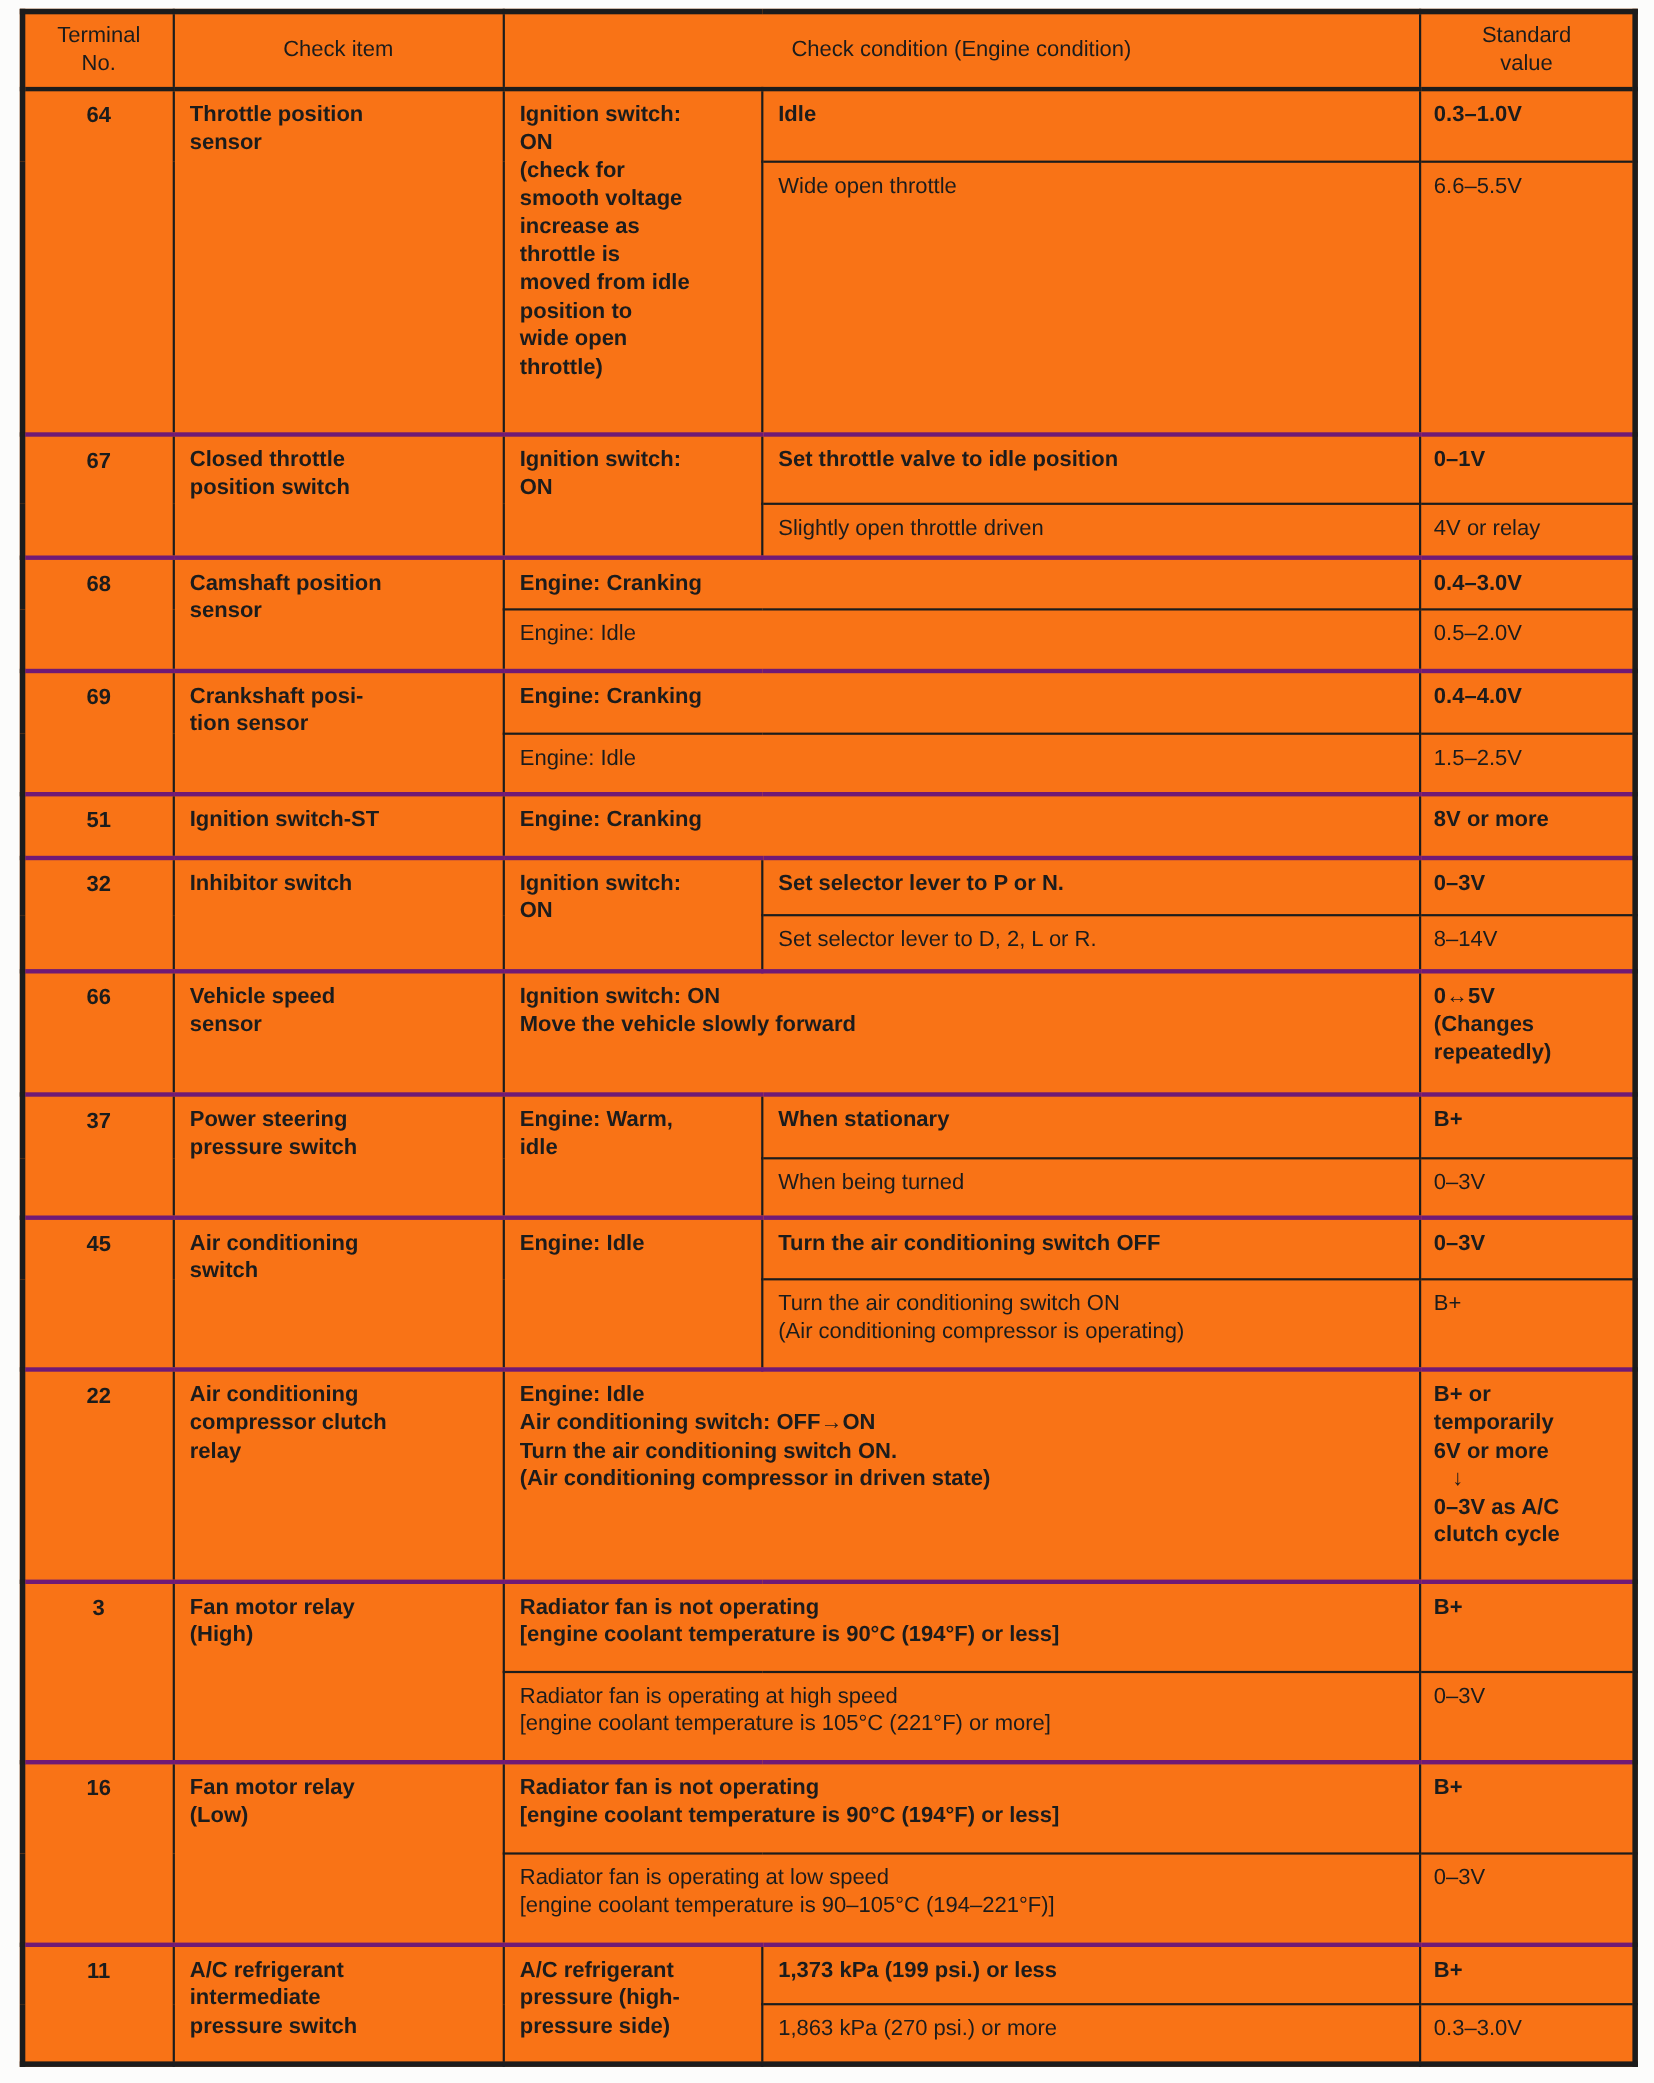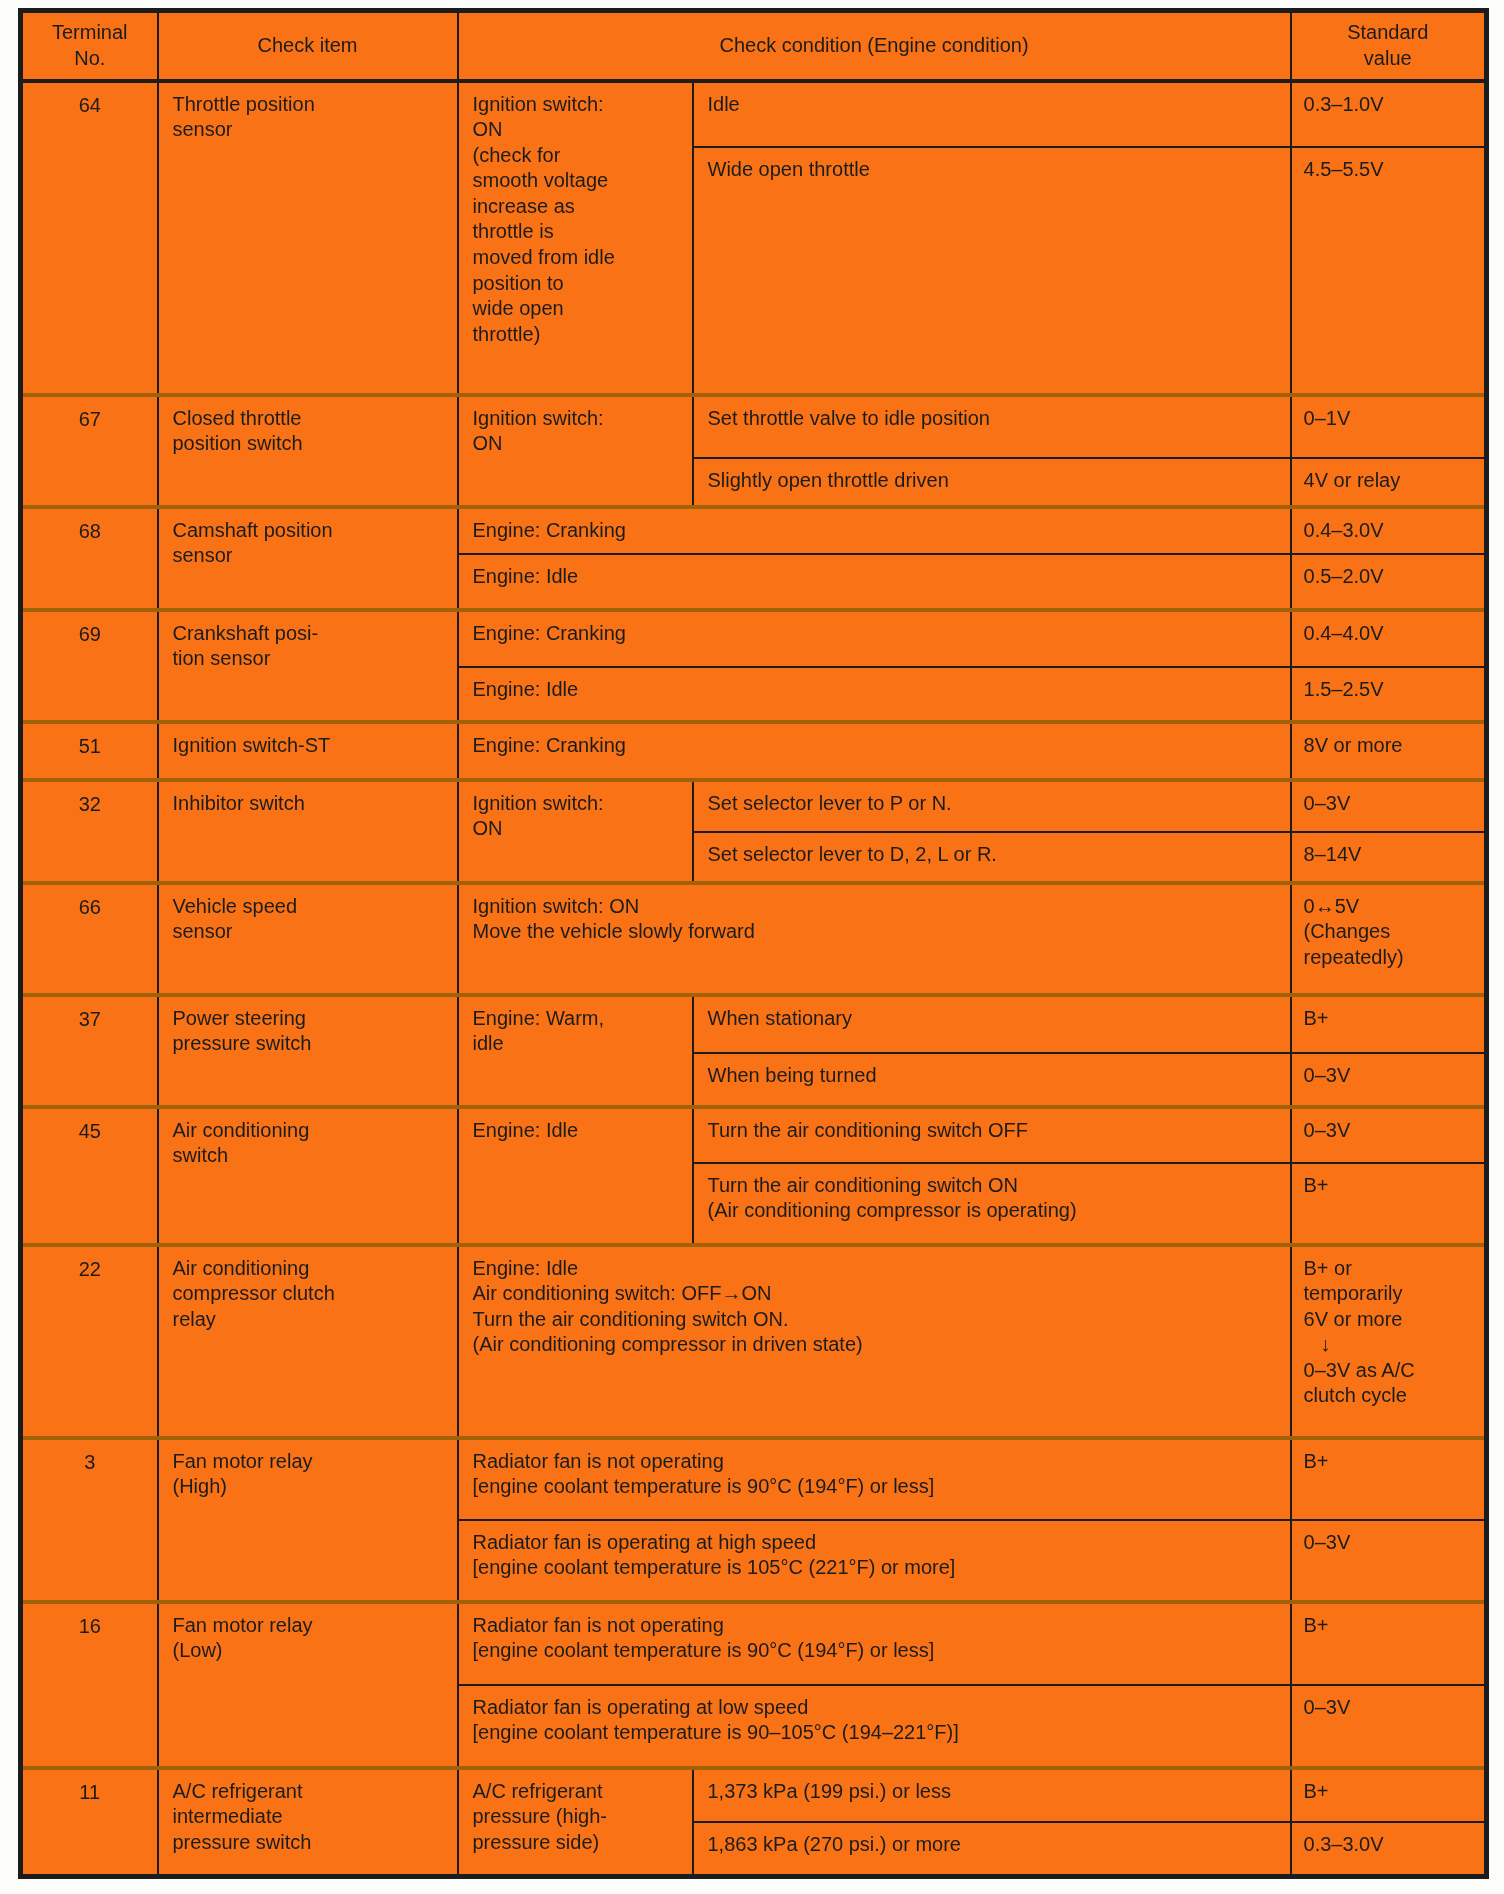--- a/index.html
+++ b/index.html
@@ -26,21 +26,21 @@
     padding: 9px 8px 8px 14px;
     overflow: hidden;
   }
   thead th {
     font-weight: normal;
     text-align: center;
     vertical-align: middle;
     padding: 4px 4px;
     border-bottom: 4px solid #1c1c1c;
   }
-  tr.gs > td { border-top: 4px solid #a16207; }
+  tr.gs > td { border-top: 4px solid #701a75; font-weight: bold; }
   td.terminal { text-align: center; padding-left: 4px; padding-right: 4px; padding-top: 10px; }
   td.value { padding-left: 12px; }
 </style>
 </head>
 <body>
 
 <table class="check-table">
   <colgroup>
     <col style="width:137px">
       <col style="width:300px">
@@ -72,21 +72,21 @@
 throttle is
 moved from idle
 position to
 wide open
 throttle)</td>
       <td class="cond">Idle</td>
       <td class="value">0.3–1.0V</td>
     </tr>
     <tr style="height:248px">
       <td class="cond">Wide open throttle</td>
-      <td class="value">4.5–5.5V</td>
+      <td class="value">6.6–5.5V</td>
     </tr>
 
     <tr class="gs" style="height:63px">
       <td class="terminal" rowspan="2">67</td>
       <td class="item" rowspan="2">Closed throttle
 position switch</td>
       <td class="cond-main" rowspan="2">Ignition switch:
 ON</td>
       <td class="cond">Set throttle valve to idle position</td>
       <td class="value">0–1V</td>

